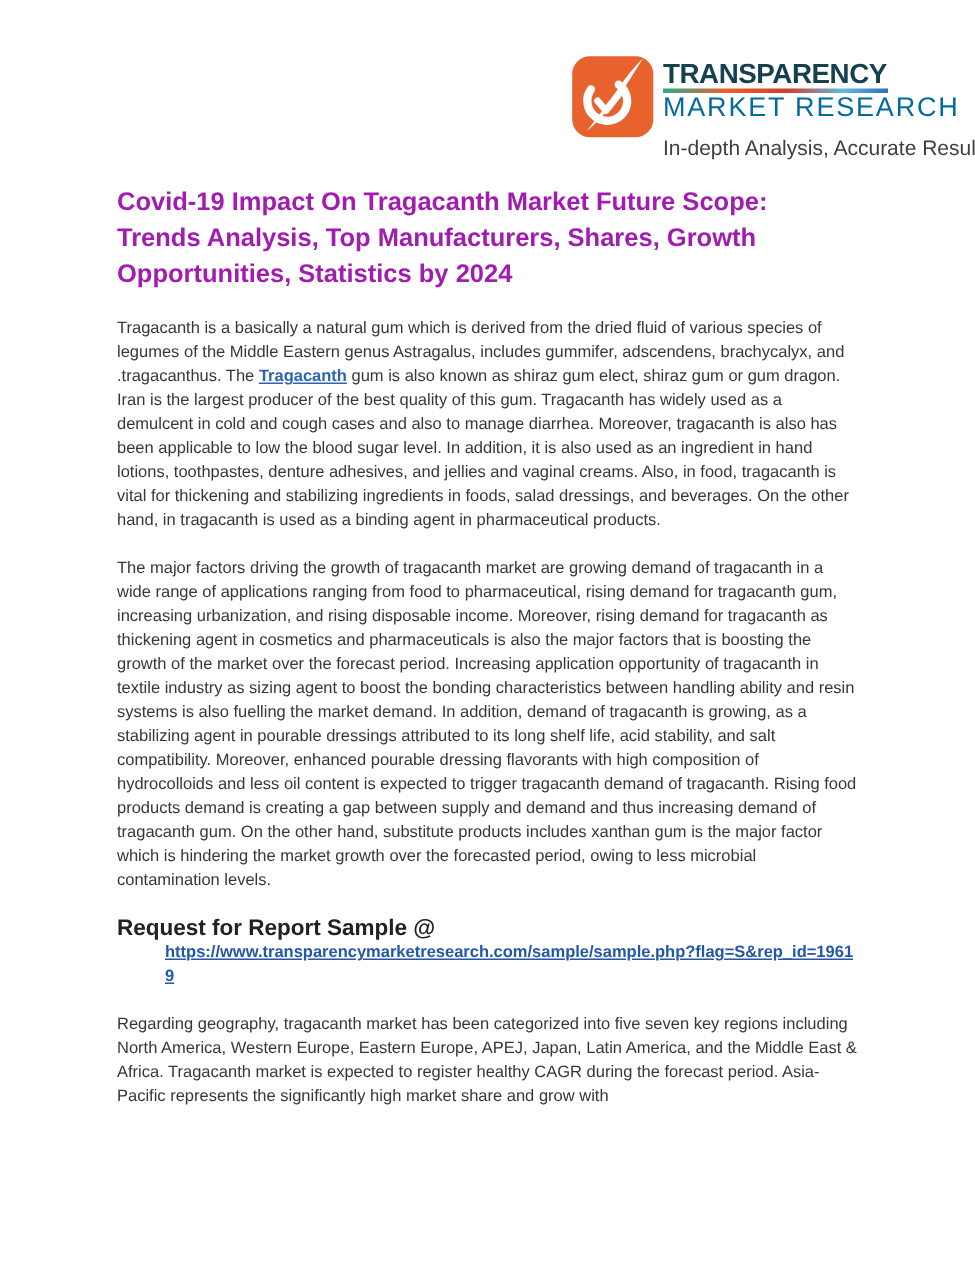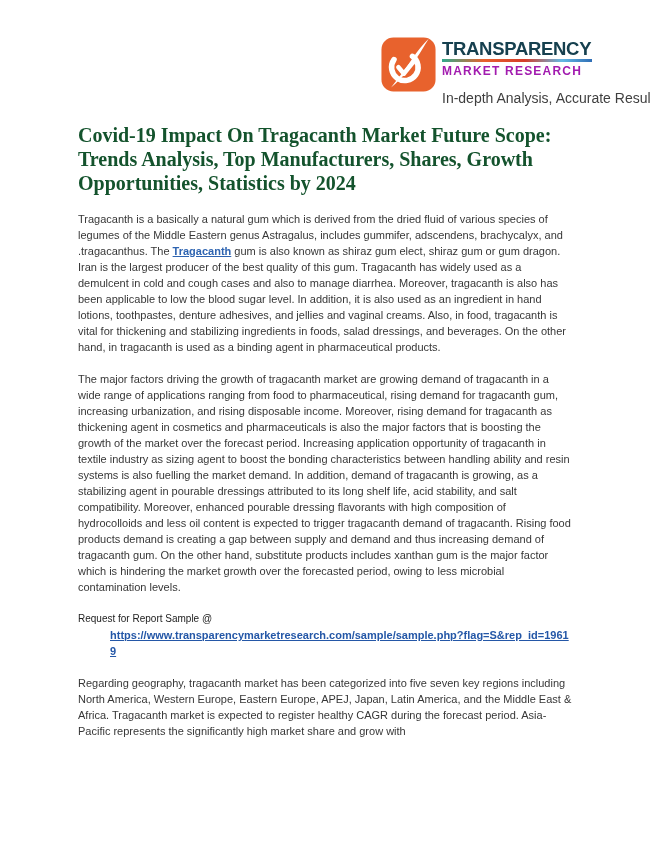--- a/index.html
+++ b/index.html
@@ -32,41 +32,41 @@
     color: #16404f;
     line-height: 19px;
     white-space: nowrap;
   }
   .brand-divider {
     height: 3px;
     margin: 1px 0 2px 0;
     background: linear-gradient(90deg, #2fa98c 0%, #e8622d 28%, #d43d2a 55%, #63b9e4 80%, #2f6db5 100%);
   }
   .brand-bottom {
-    font-size: 12px;
-    font-weight: bold;
+    font-size: 18px;
+    font-weight: normal;
     letter-spacing: 1.2px;
-    color: #a21caf;
+    color: #0369a1;
     line-height: 15px;
     white-space: nowrap;
   }
   .tagline {
     font-size: 14px;
     color: #3f3f3f;
     line-height: 12px;
     margin-top: 13px;
     white-space: nowrap;
   }
   
   .article { width: 494px; }
   h1.title {
-    font-family: Liberation Serif, serif;
-    font-size: 20px;
+    font-family: Liberation Sans, sans-serif;
+    font-size: 17px;
     font-weight: bold;
-    color: #14532d;
+    color: #a21caf;
     line-height: 24px;
     margin: 19px 0 0 0;
   }
   p.body-text {
     font-size: 11px;
     line-height: 16px;
     margin: 16px 0;
     color: #373737;
   }
   h2.section-heading {
@@ -77,23 +77,23 @@
     margin: 16px 0;
   }
   .inline-link {
     color: #2e64b1;
     font-weight: bold;
     text-decoration: underline;
     cursor: pointer;
   }
   .request-block { margin: 16px 0; }
   .request-label {
-    font-size: 10px;
+    font-size: 15px;
     line-height: 16px;
-    font-weight: normal;
+    font-weight: bold;
     color: #222222;
   }
   .request-link {
     display: inline-block;
     font-size: 11px;
     line-height: 16px;
     font-weight: bold;
     color: #2457a7;
     text-decoration: underline;
     word-break: break-all;

